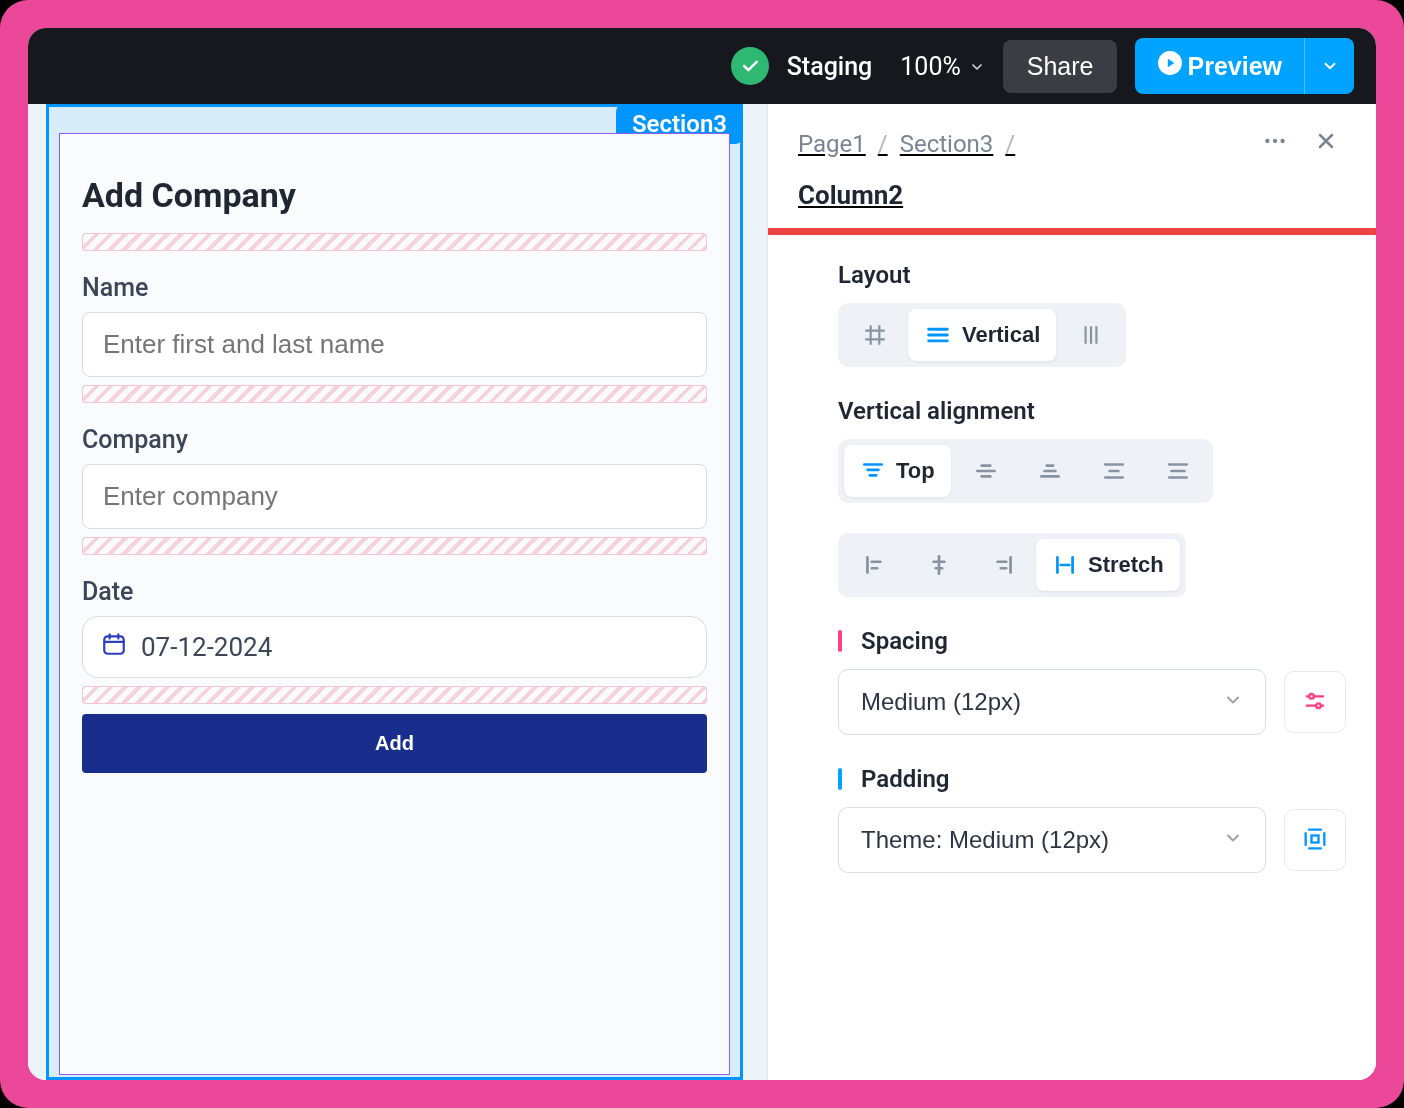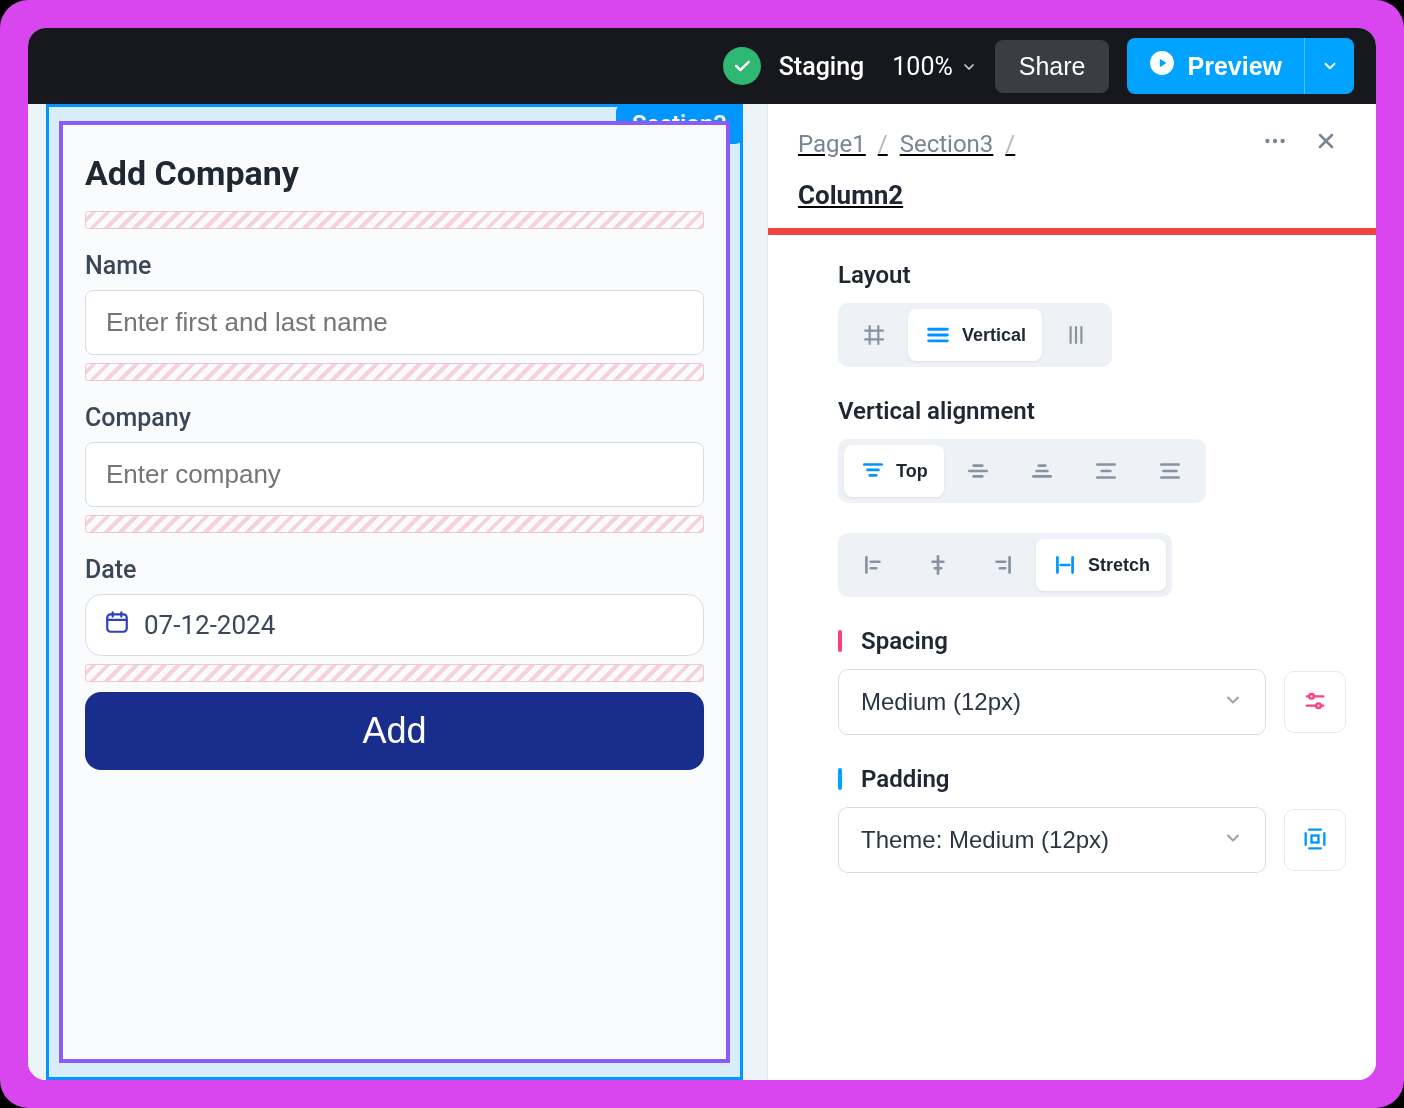--- a/index.html
+++ b/index.html
@@ -1,58 +1,58 @@
 <!DOCTYPE html>
 <html><head>
 <meta charset="utf-8">
 <style>
   * { box-sizing: border-box; margin: 0; padding: 0; }
   html, body { width: 1404px; height: 1108px; font-family: -apple-system, BlinkMacSystemFont, "Segoe UI", Roboto, sans-serif; background: #000; }
-  .app { width: 1404px; height: 1108px; background: #d946ef; border-radius: 28px; padding: 28px; }
+  .app { width: 1404px; height: 1108px; background: #ec4899; border-radius: 28px; padding: 28px; }
   .chrome { width: 100%; height: 100%; background: #fff; border-radius: 18px; overflow: hidden; display: flex; flex-direction: column; }
   
   .topbar { height: 76px; background: #16181d; display: flex; align-items: center; justify-content: flex-end; padding: 0 22px; gap: 18px; color: #fff; }
   .status-check { width: 38px; height: 38px; background: #2eb872; border-radius: 50%; display:flex; align-items:center; justify-content:center; }
   .env-label { font-size: 25px; font-weight: 500; color: #fff; }
   .zoom { display:flex; align-items:center; gap:8px; font-size:25px; color:#fff; margin-left: 10px; }
   .chev-down { width: 16px; height: 16px; }
   .share-btn { background: #3a3e44; color: #fff; font-size: 25px; padding: 12px 24px; border: none; border-radius: 8px; font-weight: 500; }
   .preview-group { display:flex; align-items:stretch; }
-  .preview-btn { background: #00a3ff; color:#fff; font-size:25px; font-weight:600; padding: 12px 22px; border:none; border-radius: 8px 0 0 8px; display:flex; align-items:center; gap:12px; }
+  .preview-btn { background: #00a3ff; color:#fff; font-size:25px; font-weight:600; padding: 12px 22px; border:none; border-radius: 8px 0 0 8px; display:flex; align-items:center; gap:4px; }
   .preview-drop { background:#00a3ff; border:none; border-left: 1px solid rgba(255,255,255,.3); border-radius: 0 8px 8px 0; width: 50px; display:flex; align-items:center; justify-content:center; }
   
   .main { flex: 1; display: flex; overflow:hidden; }
   .canvas-pane { flex: 0 0 740px; background: #edf4f9; position: relative; border-right: 1px solid #e3e8ee; overflow:hidden; }
   .canvas-outer { position:absolute; left: 18px; top:0; right: 24px; bottom:0; border: 3px solid #0095ff; background:#d7edfa; padding: 14px 10px; }
-  .canvas-inner { background: #fafbfc; border: 4px solid #8b5cf6; height: 100%; padding: 18px 22px; position: relative; }
+  .canvas-inner { background: #fafbfc; border: 1px solid #8b5cf6; height: 100%; padding: 31px 22px; position: relative; margin-top: 12px; }
   .section-tag { position:absolute; top: -3px; right: -3px; background:#0095ff; color:#fff; font-size:24px; font-weight:600; padding: 6px 16px; border-radius: 8px; }
   .form-title { font-size: 34px; font-weight: 700; color:#1f2733; margin: 10px 0 18px 0; }
   .hatch { height: 18px; background: repeating-linear-gradient(-45deg, #f7d2dc 0 4px, transparent 4px 10px); border: 1px solid #f3c5d2; border-radius: 3px; }
   .form-block { padding: 2px 0; }
   .form-label { font-size: 25px; font-weight: 500; color:#3b4758; margin: 14px 0 10px 0; }
   .text-input { width:100%; font-size:26px; color:#9aa4b1; padding: 16px 20px; border: 1px solid #d6dde6; border-radius: 8px; background:#fff; }
   .date-input { width:100%; display:flex; align-items:center; gap:14px; font-size:26px; color:#3b4758; padding: 14px 18px; border:1px solid #d6dde6; border-radius:16px; background:#fff; }
-  .add-btn { width:100%; background:#192e8c; color:#fff; font-size:36px; font-weight:400; border:none; border-radius:16px; padding: 18px 0; margin-top: 4px; }
+  .add-btn { width:100%; background:#192e8c; color:#fff; font-size:20px; font-weight:700; border:none; border-radius:4px; padding: 18px 0; margin-top: 4px; }
   .stack { display:flex; flex-direction:column; }
   .gap6 { gap: 6px; }
   
   .panel { flex: 1; background:#fff; display:flex; flex-direction:column; overflow:auto; }
   .panel-hdr { padding: 24px 38px 18px 30px; border-bottom: 7px solid #ef4444; text-decoration: underline; }
   .crumbs { display:flex; align-items:center; gap: 12px; font-size:24px; color:#7a8594; }
   .crumb-link { color:#7a8594; }
   .crumb-sep { color:#b0b8c2; }
   .panel-actions { margin-left:auto; display:flex; align-items:center; gap: 26px; }
   .panel-current { font-size:26px; font-weight:700; color:#1f2733; margin-top: 20px; }
   .panel-body { padding: 26px 30px; display:flex; flex-direction:column; gap: 30px; margin-left: 40px; }
   .prop-label { font-size:24px; font-weight:600; color:#1f2733; margin-bottom: 14px; }
   .prop-label.indented { display:flex; align-items:center; gap:19px; }
   .tick-pink { width:4px; height:22px; background:#ff3d81; border-radius:2px; display:inline-block; }
   .tick-blue { width:4px; height:22px; background:#00a3ff; border-radius:2px; display:inline-block; }
   .seg { display:inline-flex; background:#eef1f5; border-radius:10px; padding:6px; gap:4px; align-items:center; }
-  .seg-item { min-width:60px; height:52px; padding: 4px 16px; display:flex; align-items:center; justify-content:center; gap:10px; border-radius:8px; color:#8893a1; font-size:18px; font-weight:600; border:none; background:transparent; }
+  .seg-item { min-width:60px; height:52px; padding: 4px 16px; display:flex; align-items:center; justify-content:flex-end; gap:10px; border-radius:8px; color:#8893a1; font-size:22px; font-weight:600; border:none; background:transparent; }
   .seg-item.active { background:#fff; box-shadow: 0 1px 3px rgba(0,0,0,.08); color:#1f2733; }
   .seg-item.active .seg-icon svg * { stroke:#0095ff; }
   .seg-icon { display:flex; }
   .row { display:flex; align-items:center; gap: 18px; }
   .select { flex:1; border:1px solid #d6dde6; border-radius:10px; padding: 18px 22px; font-size:24px; color:#2b3544; display:flex; align-items:center; justify-content:space-between; background:#fff; }
   .sq-btn { width:62px; height:62px; border:1px solid #e6e9ef; border-radius:10px; display:flex; align-items:center; justify-content:center; background:#fff; }
   .icon-muted svg * { stroke:#8893a1; }
   .icon-blue svg * { stroke:#0095ff; }
   .icon-pink svg * { stroke:#ff3d81; }
 </style>

